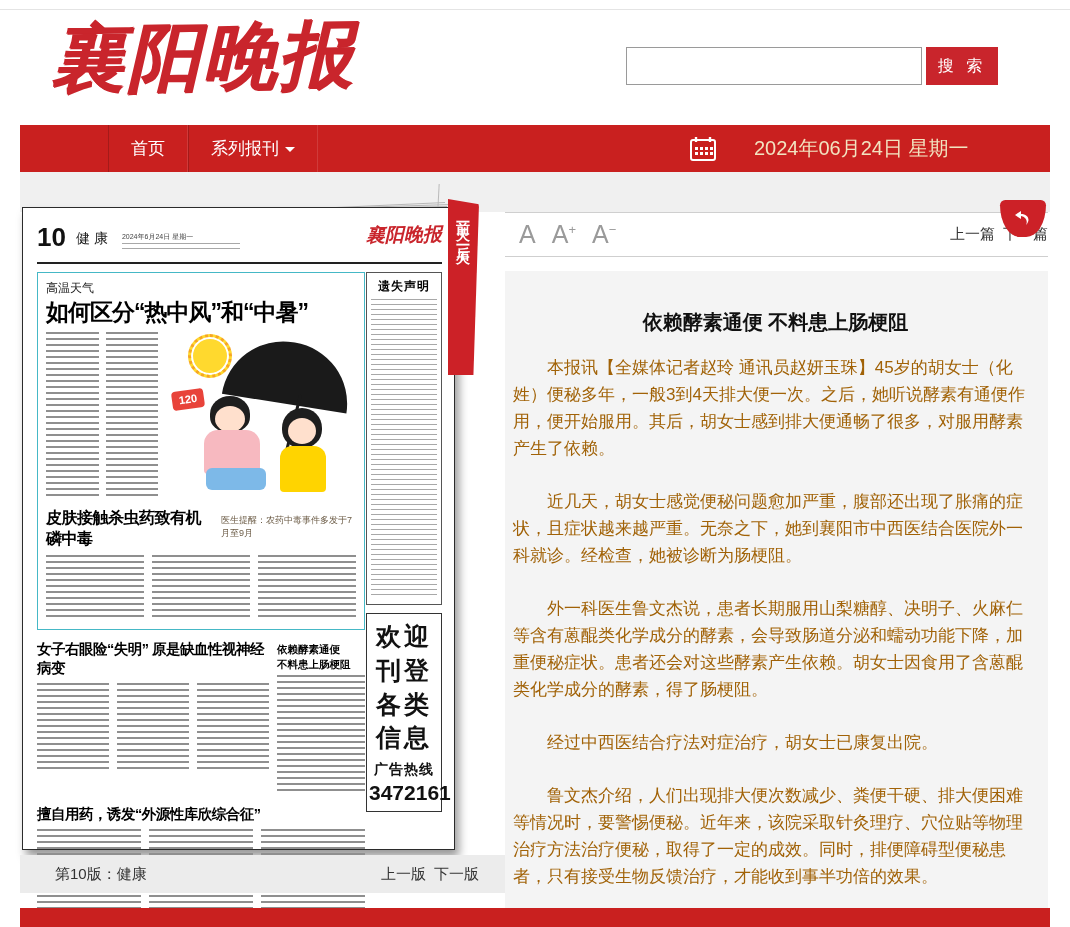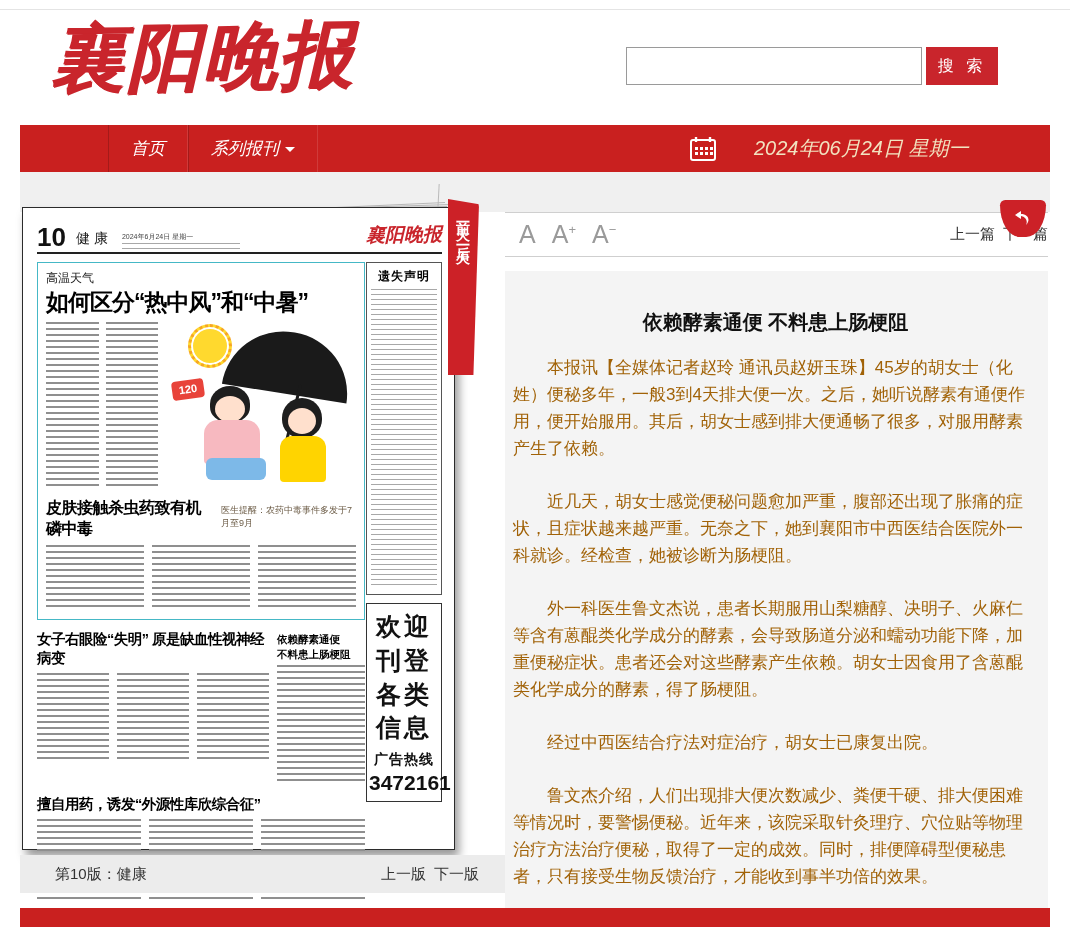--- a/index.html
+++ b/index.html
@@ -7,40 +7,40 @@
 
   .hairline-top { position:absolute; top:9px; left:0; width:100%; height:1px; background:#e4e4e4; }
 
   
   .logo { position:absolute; left:50px; top:8px; font-family:"DejaVu Serif", serif; font-weight:bold; font-style:italic; font-size:74px; color:#c9252c; letter-spacing:2px; transform:rotate(-1deg); text-shadow:1px 1px 0 #c9252c; }
   .search-wrap { position:absolute; left:618px; top:47px; height:28px; display:flex;margin-left:8px; }
   .search-input { width:296px; height:38px; border:1px solid #9a9a9a; background:#fff; outline:none; font-size:16px; padding:0 8px; }
   .search-btn { width:72px; height:38px; margin-left:4px; background:#c9252c; color:#fff; border:none; font-size:16px; letter-spacing:4px; cursor:pointer; }
 
   
-  .navbar { position:absolute; left:20px; top:125px; width:1030px; height:47px; background:#c9201f; display:flex; align-items:center;font-style:italic; }
+  .navbar { position:absolute; left:20px; top:125px; width:1030px; height:47px; background:#c9201f; display:flex; align-items:center; }
   .nav-item { height:47px; line-height:47px; padding:0 22px; color:#fff; font-size:17px; cursor:pointer; border-left:1px solid rgba(0,0,0,.18); border-right:1px solid rgba(255,255,255,.12); }
   .nav-item.first { margin-left:88px; }
   .caret { display:inline-block; width:0; height:0; border-left:5px solid transparent; border-right:5px solid transparent; border-top:5px solid #fff; margin-left:6px; vertical-align:middle; }
   .nav-date-zone { position:absolute; left:670px; top:0; height:47px; display:flex; align-items:center; gap:38px; }
   .cal-icon { width:26px; height:25px; }
   .nav-date { color:#f2e3c0; font-size:20px; }
 
   
   .fan-strip { position:absolute; left:20px; top:172px; width:1030px; height:40px; background:#f0f0f0; }
   .fan-line { position:absolute; height:0; border-top:1px solid #b9b9b9; transform-origin:right center; }
   .fan-l1 { left:45px; top:30px; width:380px; transform:rotate(-2.6deg); }
   .fan-l2 { left:70px; top:32px; width:360px; transform:rotate(-1.8deg); }
   .fan-l3 { left:55px; top:34px; width:372px; transform:rotate(-1.1deg); }
   .fan-l4 { left:40px; top:36px; width:385px; transform:rotate(-0.4deg); }
   .fan-edge { position:absolute; left:418px; top:12px; width:1px; height:26px; background:#b9b9b9; transform:rotate(3deg); }
 
   
   .paper { position:absolute; left:22px; top:207px; width:433px; height:643px; background:#fff; border:1px solid #2b2b2b; box-shadow:4px 7px 9px rgba(0,0,0,.4); padding:14px 12px 10px 14px; }
-  .paper-head { display:flex; align-items:flex-end; border-bottom:2px solid #222; padding-bottom:2px;justify-content:flex-end; }
+  .paper-head { display:flex; align-items:flex-end; border-bottom:2px solid #222; padding-bottom:12px;justify-content:flex-end; }
   .pg-num { font-size:26px; font-weight:bold; color:#111; line-height:1; }
   .pg-sec { font-size:14px; color:#222; letter-spacing:4px; margin:0 10px 2px 10px; }
   .pg-date-blk { font-size:7px; color:#444; line-height:1.5; margin-bottom:1px; }
   .pg-editors { width:118px; height:6px; margin-top:1px; }
   .pg-logo { margin-left:auto; font-family:"DejaVu Serif", serif; font-weight:bold; font-style:italic; font-size:19px; color:#c9252c; transform:rotate(-1deg); margin-bottom:2px; }
 
   .paper-body { position:relative; margin-top:8px; height:560px; }
   .paper-main { position:absolute; left:0; top:0; width:328px; }
   .paper-side { position:absolute; right:0; top:0; width:76px; }
 

